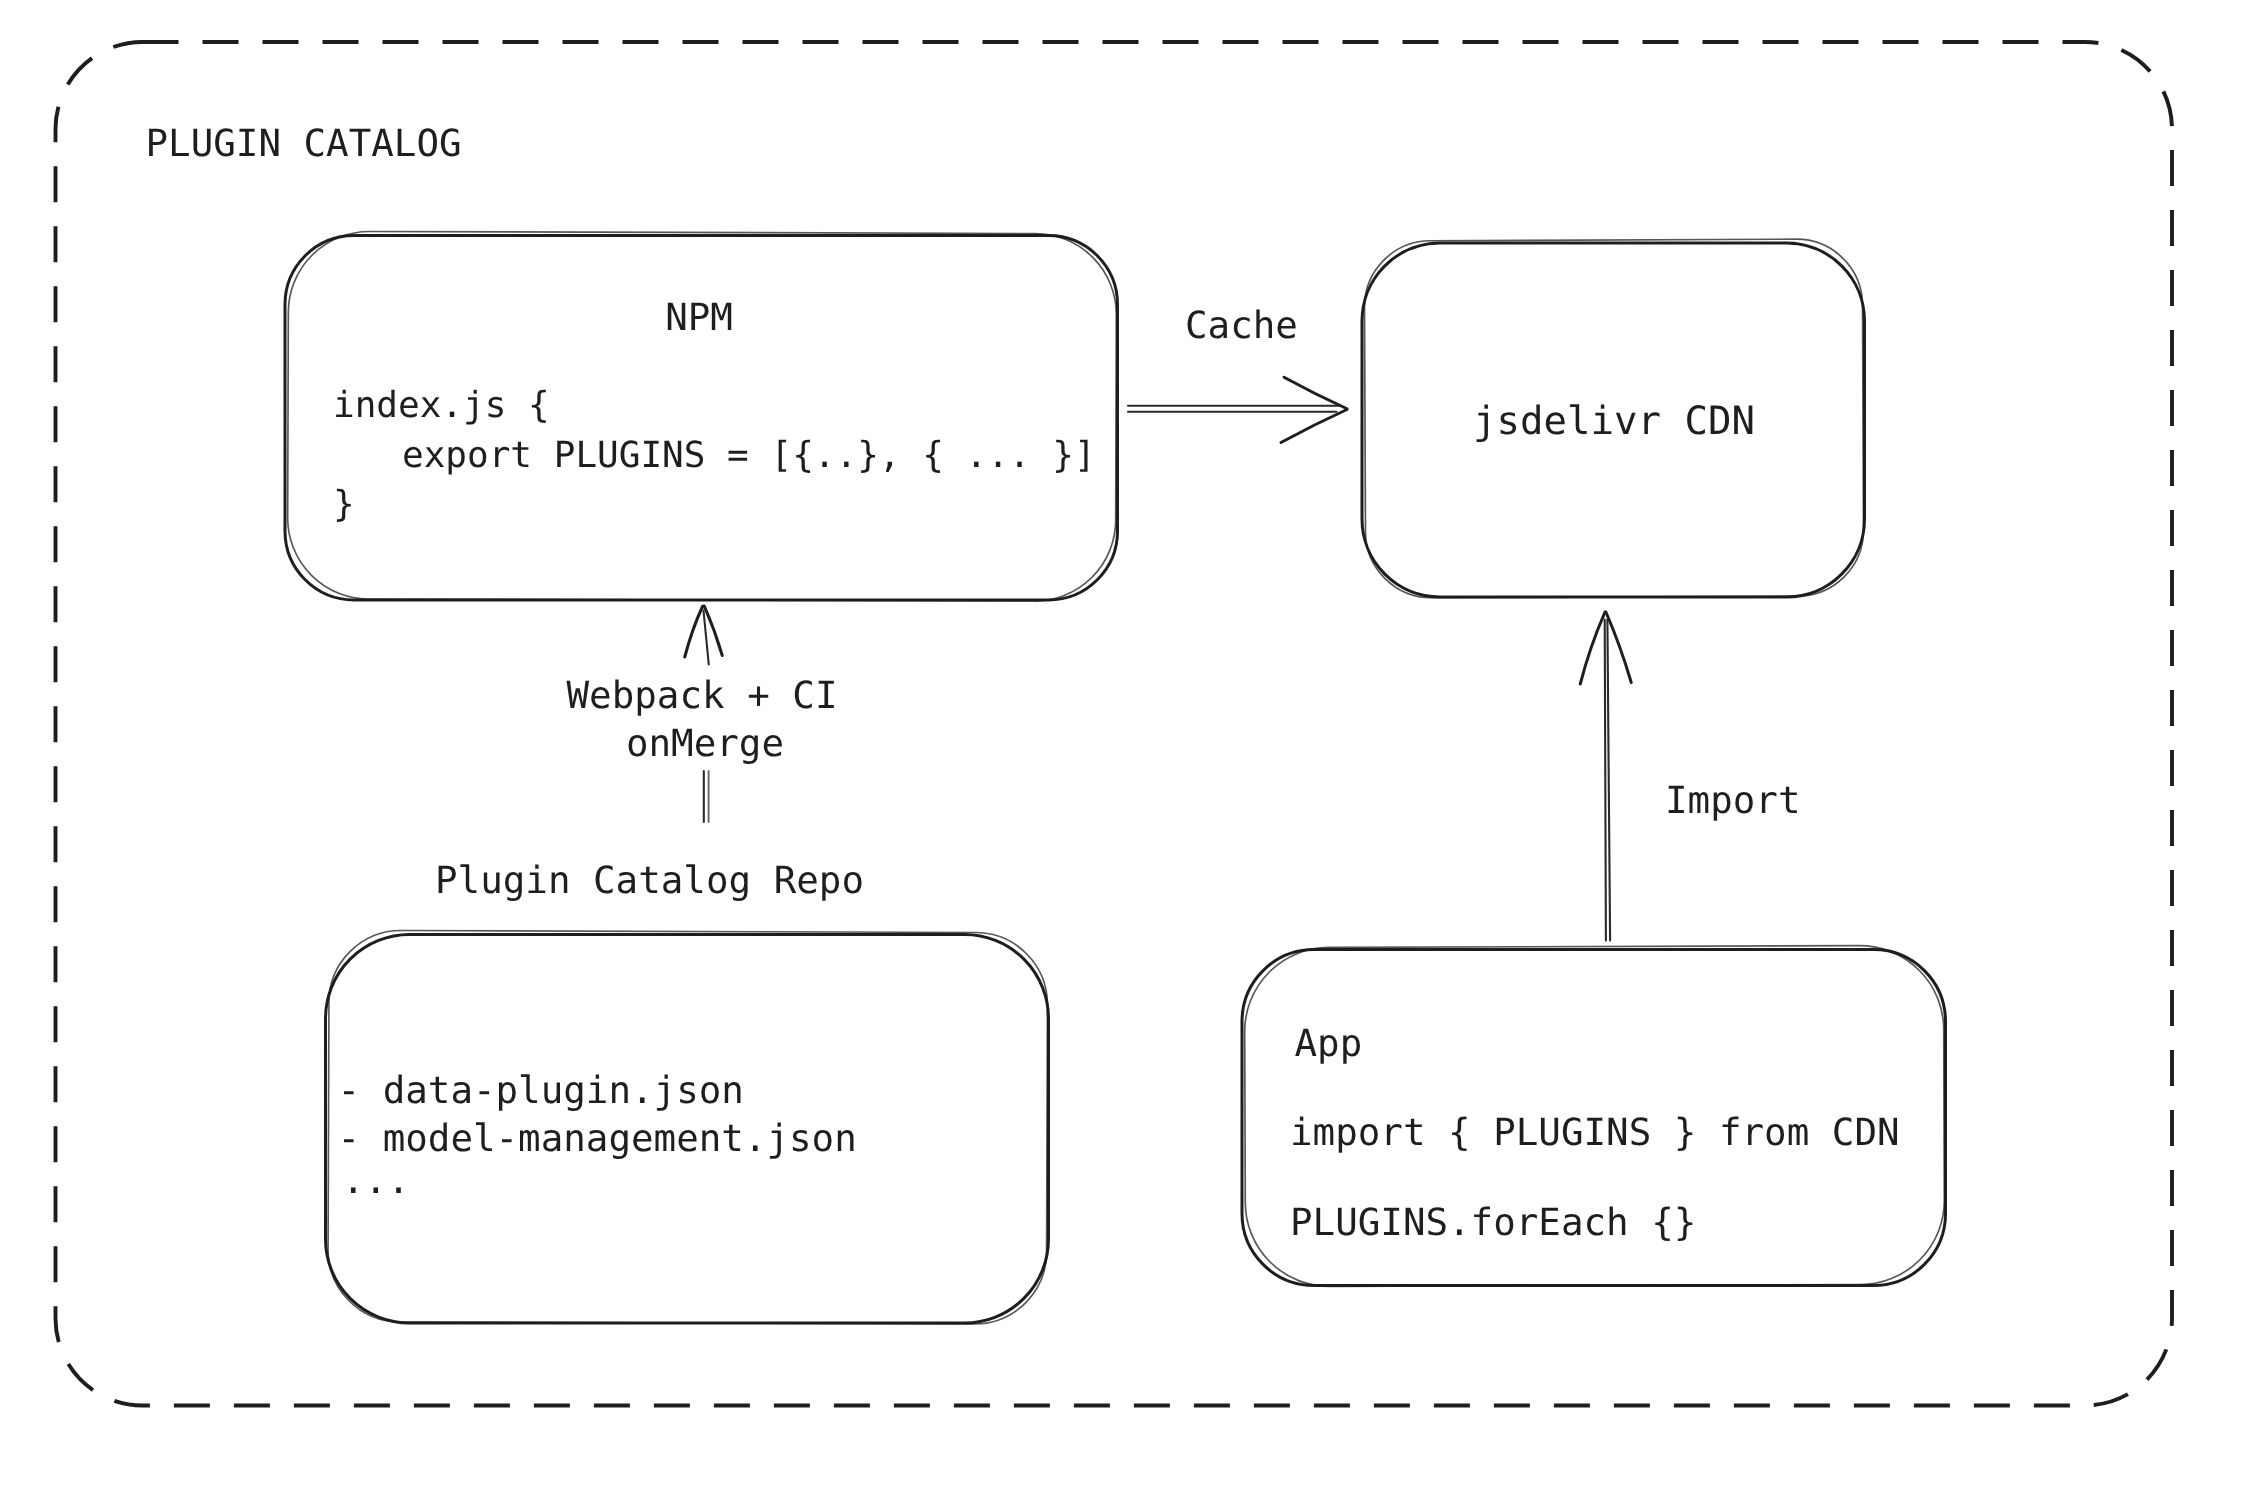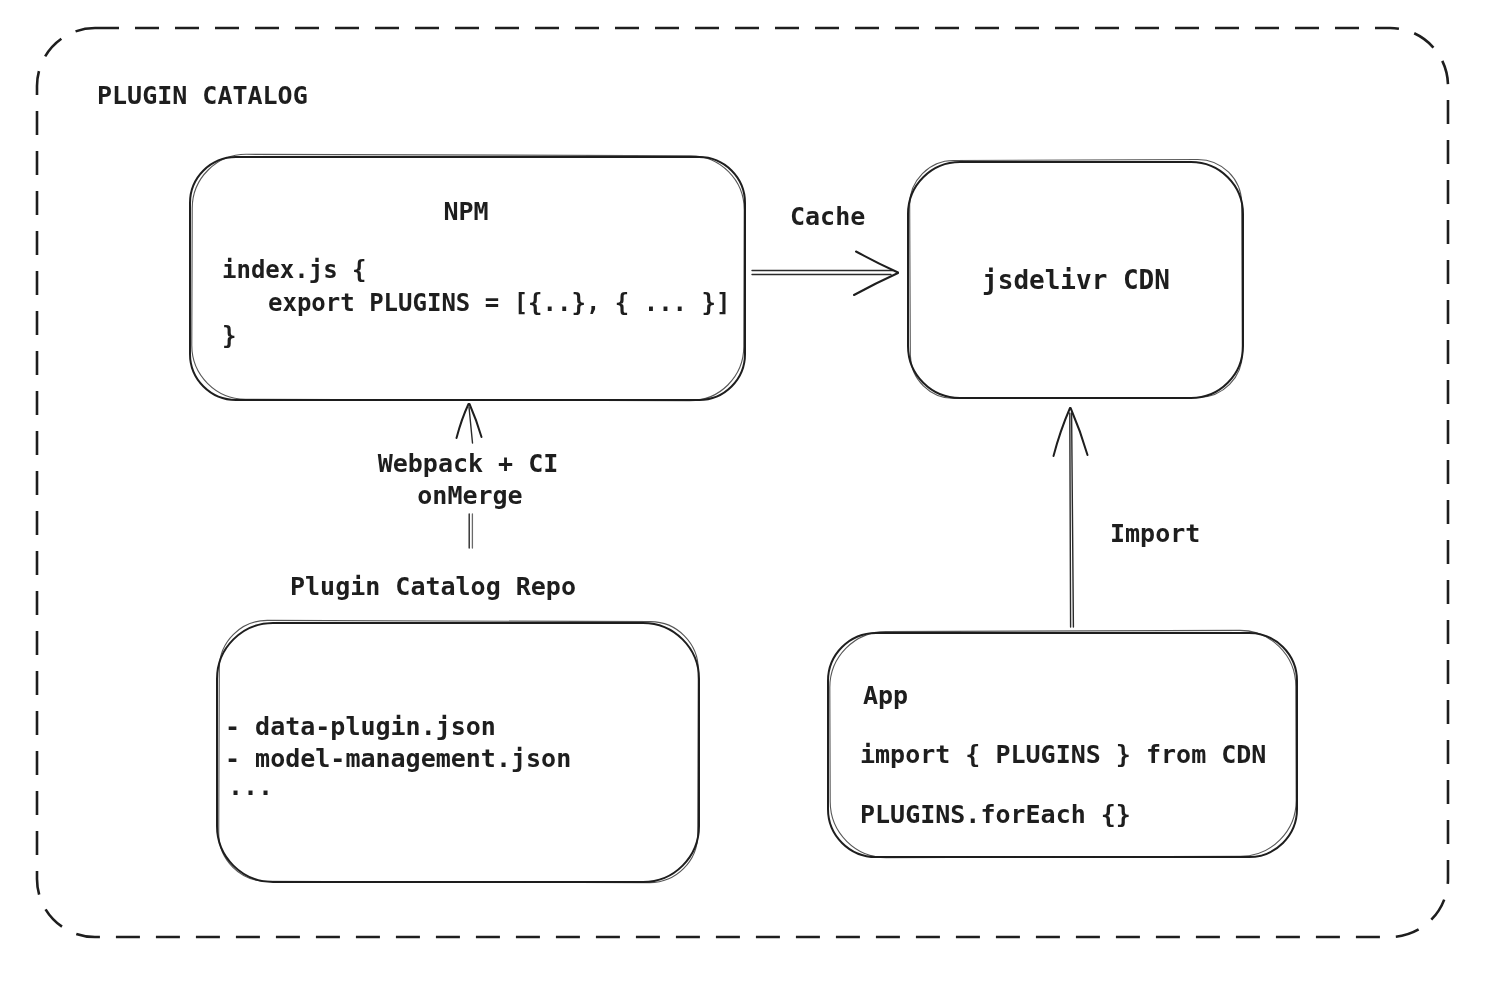--- a/index.html
+++ b/index.html
@@ -8,21 +8,20 @@
     background: #ffffff;
     width: 1506px;
     height: 1002px;
     overflow: hidden;
   }
   #canvas-wrap {
     position: relative;
     width: 1208px;
     height: 1002px;
     background: #ffffff;
-    font-weight: bold;
   }
   svg text {
     font-family: "DejaVu Sans Mono", "Liberation Mono", monospace;
     fill: #1e1e1e;
     white-space: pre;
   }
   .t25 { font-size: 25px; }
   .t24 { font-size: 24px; }
   .t26 { font-size: 26px; }
   .box {

